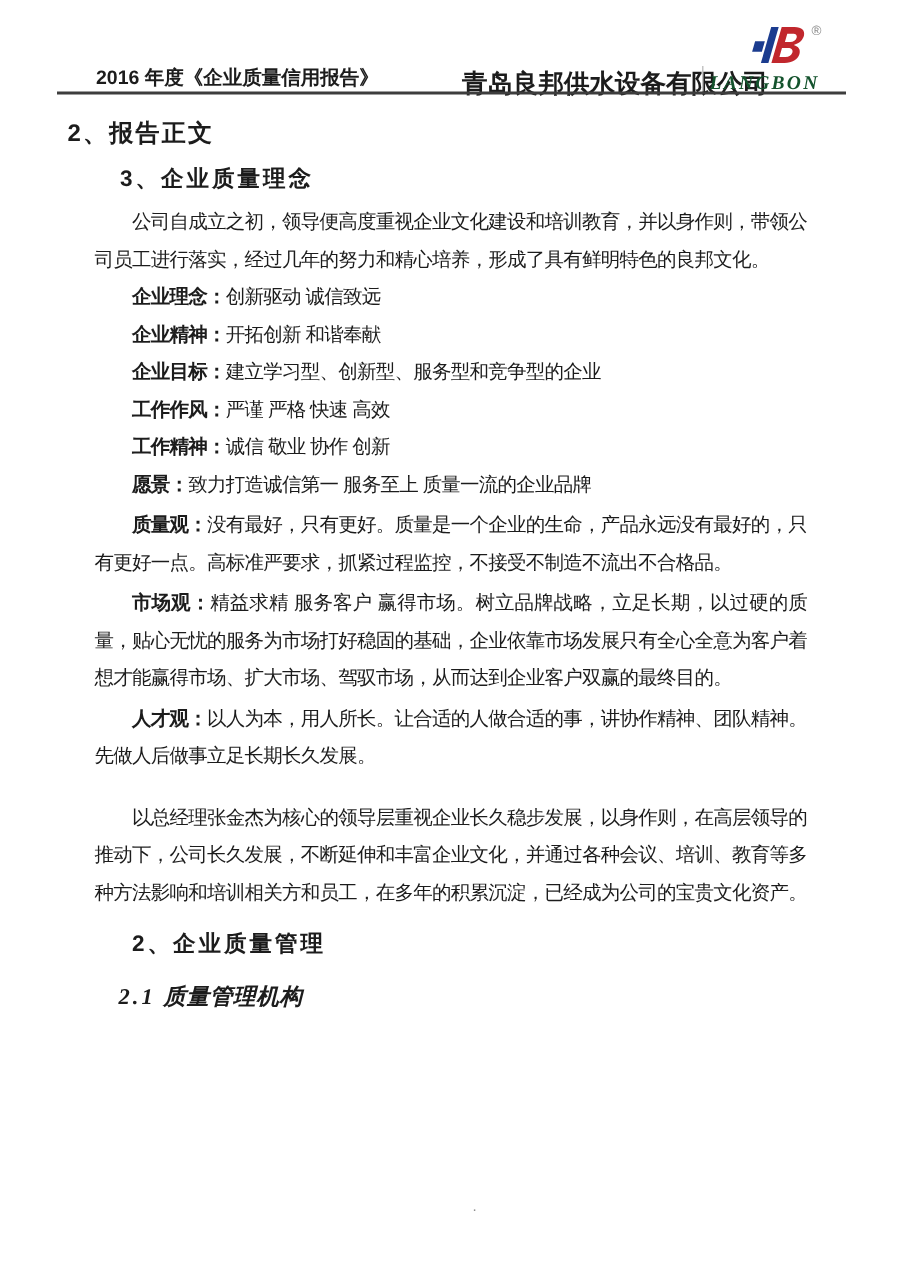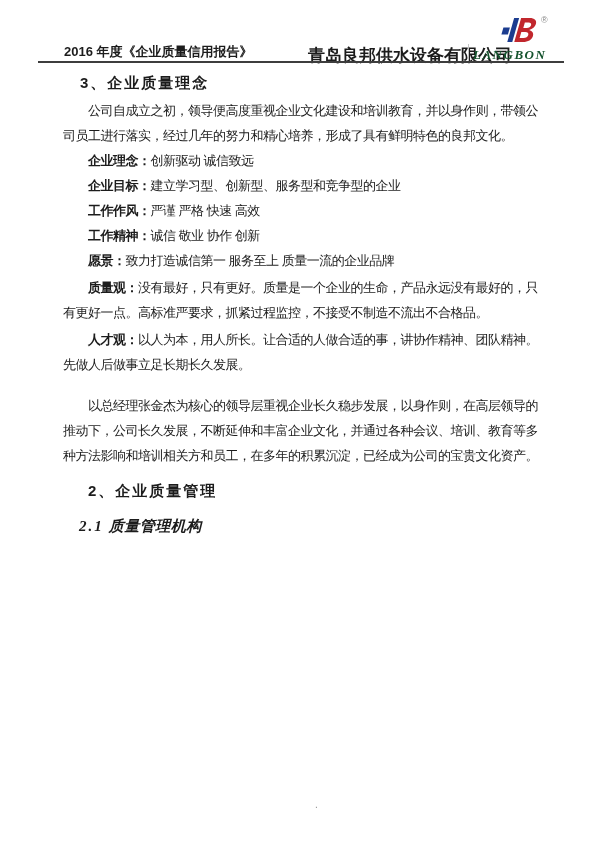--- a/index.html
+++ b/index.html
@@ -60,32 +60,35 @@
         </g>
       </svg>
     </span>
     <span class="logo-reg">®</span>
     <span class="logo-text">LANGBON</span>
     <span class="hdr-rule"></span>
   </header>
 
   <main class="content">
 
+    <div class="sec-title">2、报告正文</div>
 
     <div class="sub-title">3、企业质量理念</div>
 
     <p class="para intro">公司自成立之初，领导便高度重视企业文化建设和培训教育，并以身作则，带领公司员工进行落实，经过几年的努力和精心培养，形成了具有鲜明特色的良邦文化。</p>
 
     <div class="principle"><span class="b">企业理念：</span><span>创新驱动 诚信致远</span></div>
+    <div class="principle"><span class="b">企业精神：</span><span>开拓创新 和谐奉献</span></div>
     <div class="principle"><span class="b">企业目标：</span><span>建立学习型、创新型、服务型和竞争型的企业</span></div>
     <div class="principle"><span class="b">工作作风：</span><span>严谨 严格 快速 高效</span></div>
     <div class="principle"><span class="b">工作精神：</span><span>诚信 敬业 协作 创新</span></div>
     <div class="principle"><span class="b">愿景：</span><span>致力打造诚信第一 服务至上 质量一流的企业品牌</span></div>
 
     <p class="para view-para"><span class="b">质量观：</span><span>没有最好，只有更好。质量是一个企业的生命，产品永远没有最好的，只有更好一点。高标准严要求，抓紧过程监控，不接受不制造不流出不合格品。</span></p>
+    <p class="para view-para"><span class="b">市场观：</span><span>精益求精 服务客户 赢得市场。树立品牌战略，立足长期，以过硬的质量，贴心无忧的服务为市场打好稳固的基础，企业依靠市场发展只有全心全意为客户着想才能赢得市场、扩大市场、驾驭市场，从而达到企业客户双赢的最终目的。</span></p>
     <p class="para view-para"><span class="b">人才观：</span><span>以人为本，用人所长。让合适的人做合适的事，讲协作精神、团队精神。先做人后做事立足长期长久发展。</span></p>
 
     <p class="para closing">以总经理张金杰为核心的领导层重视企业长久稳步发展，以身作则，在高层领导的推动下，公司长久发展，不断延伸和丰富企业文化，并通过各种会议、培训、教育等多种方法影响和培训相关方和员工，在多年的积累沉淀，已经成为公司的宝贵文化资产。</p>
 
     <div class="sub-title2">2、企业质量管理</div>
 
     <div class="subsub">
       <span class="num">2.1</span><span class="t">质量管理机构</span>
     </div>
 

